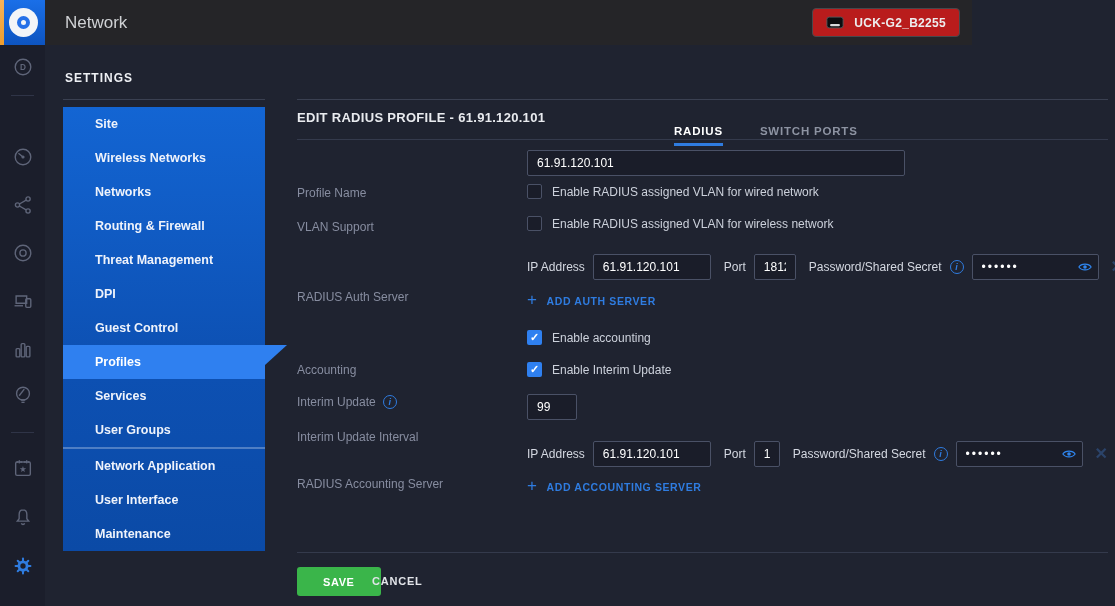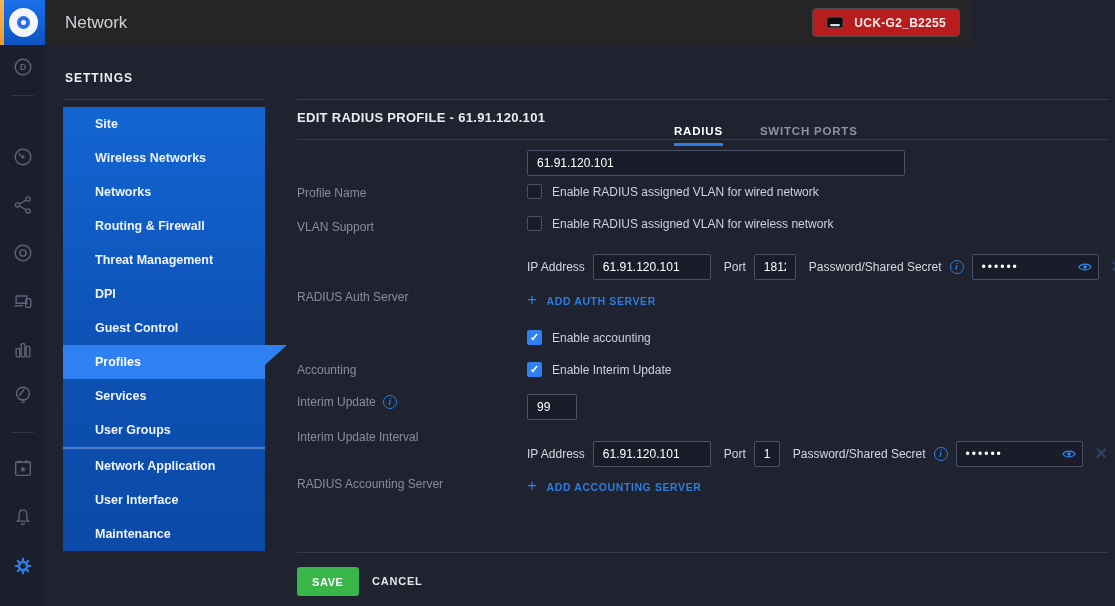--- a/index.html
+++ b/index.html
@@ -49,21 +49,21 @@
   .checkbox[data-checked="true"]::after{content:"✓";color:#fff;font-size:11px;font-weight:bold;line-height:1;}
   .cb-label{font-size:12px;color:#ccd1db;}
   .info-icon{width:14px;height:14px;border:1.5px solid #2f7ce0;border-radius:50%;display:inline-flex;align-items:center;justify-content:center;flex:none;cursor:pointer;}
   .info-icon::after{content:"i";color:#2f7ce0;font-size:9px;font-weight:bold;font-style:italic;}
   .pw-wrap{position:relative;display:inline-block;}
   .pw-wrap input{width:127px;padding-right:28px;letter-spacing:2px;}
   .eye-icon{position:absolute;right:7px;top:6px;cursor:pointer;}
   .remove-x{font-size:16px;font-weight:bold;color:#2b4369;margin-left:4px;cursor:pointer;line-height:1;}
   .add-link{position:absolute;left:527px;display:flex;align-items:center;gap:9px;color:#2f7ce0;font-size:10.5px;font-weight:bold;letter-spacing:.6px;cursor:pointer;}
   .add-link::before{content:"+";font-size:17px;font-weight:400;line-height:1;margin-top:-2px;}
-  .save-btn{position:absolute;left:297px;top:567px;height:29px;padding:0 15px;background:#3ab54a;border:none;border-radius:3px;color:#fff;font-size:11px;font-weight:bold;letter-spacing:.6px;cursor:pointer;}
+  .save-btn{position:absolute;left:297px;top:567px;height:29px;padding:0 26px;background:#3ab54a;border:none;border-radius:3px;color:#fff;font-size:11px;font-weight:bold;letter-spacing:.6px;cursor:pointer;}
   .cancel-btn{position:absolute;left:372px;top:567px;line-height:29px;color:#e2e4e9;font-size:11px;font-weight:bold;letter-spacing:.8px;cursor:pointer;}
 </style>
 </head>
 <body>
 
 <div id="frame">
 
   <div class="rail">
     <div class="logo-tile">
       <div class="logo-strip"></div>

